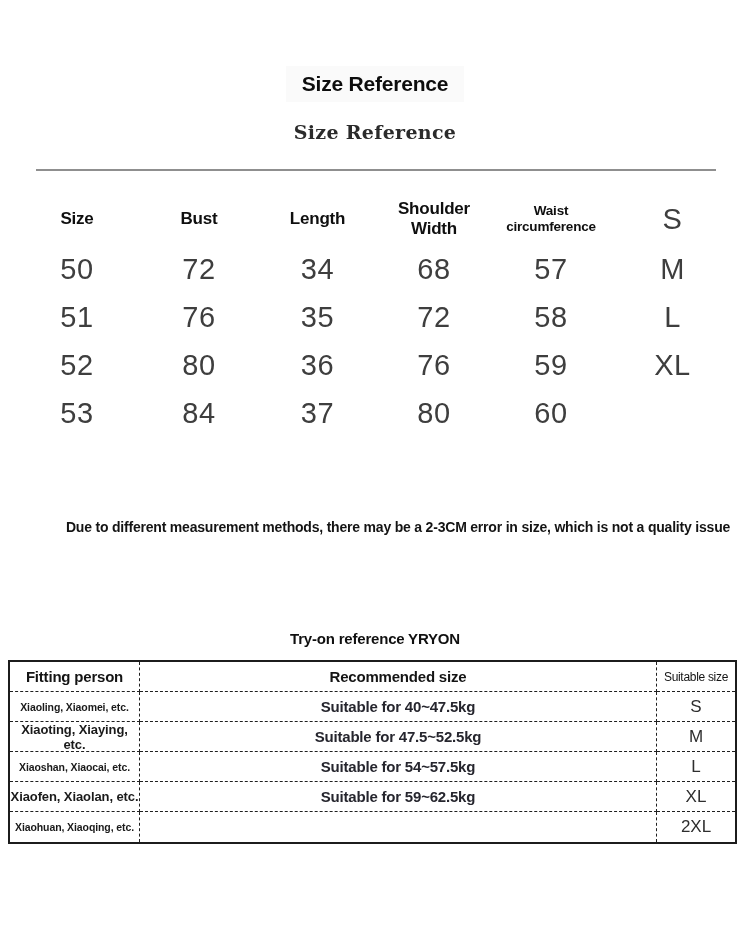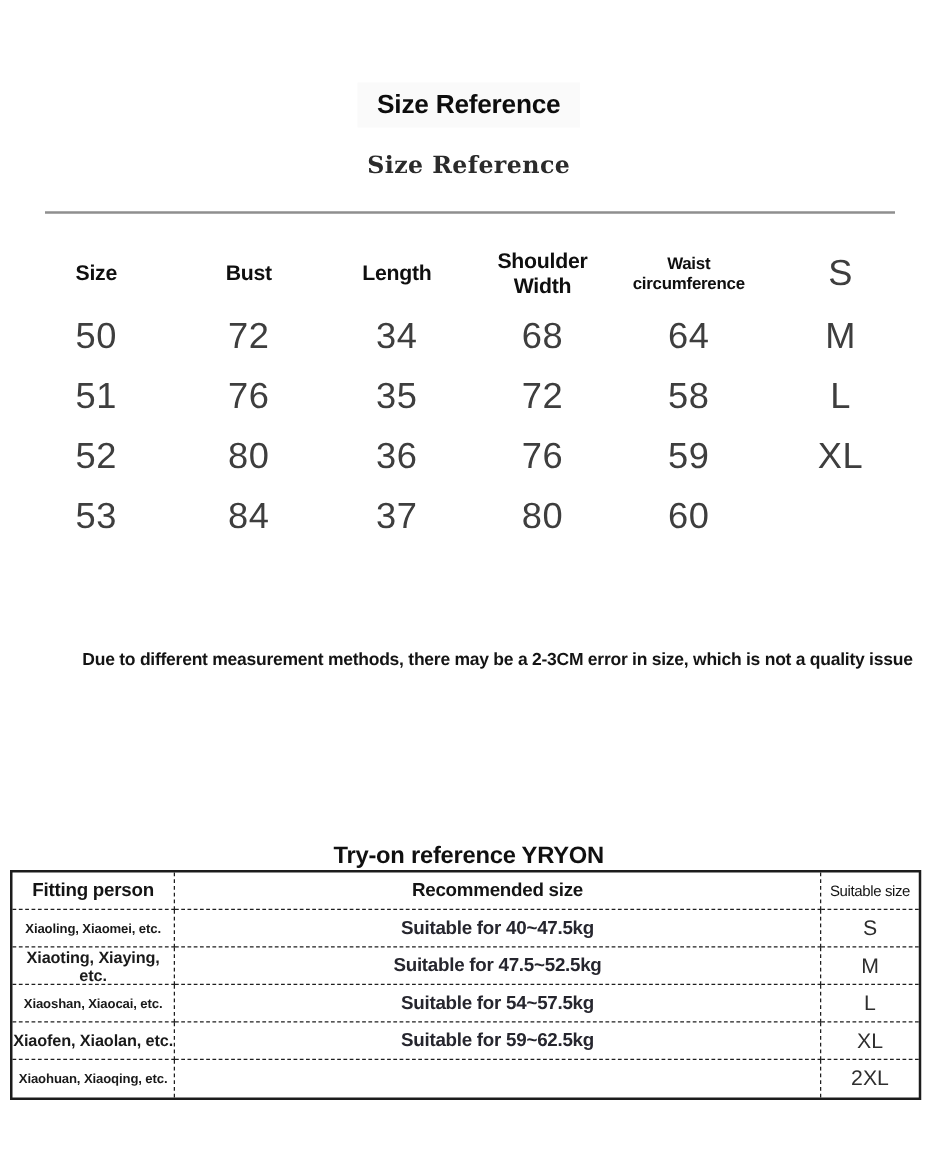--- a/index.html
+++ b/index.html
@@ -37,24 +37,24 @@
 
   
   .note {
     position:absolute; top:519px; left:0; width:100%; text-align:center;
     font-size:14px; font-weight:bold; color:#141414; letter-spacing:-0.2px; white-space:nowrap;padding-left:46px;
   }
 
   
   .tryon-heading {
     position:absolute; top:630px; left:0; width:100%; text-align:center;
-    font-size:19px; font-weight:bold; color:#101010; letter-spacing:-0.2px;margin-top:44px;
+    font-size:15px; font-weight:bold; color:#101010; letter-spacing:-0.2px;
   }
   .tryon-table {
-    position:absolute; top:696px; left:8px; width:729px; height:184px;
+    position:absolute; top:660px; left:8px; width:729px; height:184px;
     border:2px solid #1c1c1c; background:#ffffff;
     display:grid;
     grid-template-columns:130px 517px 78px;
     grid-template-rows:30px repeat(5, 30px);
   }
   .t-row { display:contents; }
   .tt-cell { display:flex; align-items:center; justify-content:center; overflow:hidden; text-align:center; }
   .tt-cell.col-0, .tt-cell.col-1 { border-right:1px dashed #1f1f1f; }
   .t-row:not(:last-child) .tt-cell { border-bottom:1px dashed #1f1f1f; }
   .tt-header-person { font-weight:bold; font-size:15px; color:#141414; letter-spacing:-0.2px; }
@@ -83,21 +83,21 @@
     <div class="st-cell st-header">Shoulder
 Width</div>
     <div class="st-cell st-header small">Waist
 circumference</div>
 
     <div class="st-cell st-value">S</div>
     <div class="st-cell st-value">50</div>
     <div class="st-cell st-value">72</div>
     <div class="st-cell st-value">34</div>
     <div class="st-cell st-value">68</div>
-    <div class="st-cell st-value">64</div>
+    <div class="st-cell st-value">57</div>
 
     <div class="st-cell st-value">M</div>
     <div class="st-cell st-value">51</div>
     <div class="st-cell st-value">76</div>
     <div class="st-cell st-value">35</div>
     <div class="st-cell st-value">72</div>
     <div class="st-cell st-value">58</div>
 
     <div class="st-cell st-value">L</div>
     <div class="st-cell st-value">52</div>

